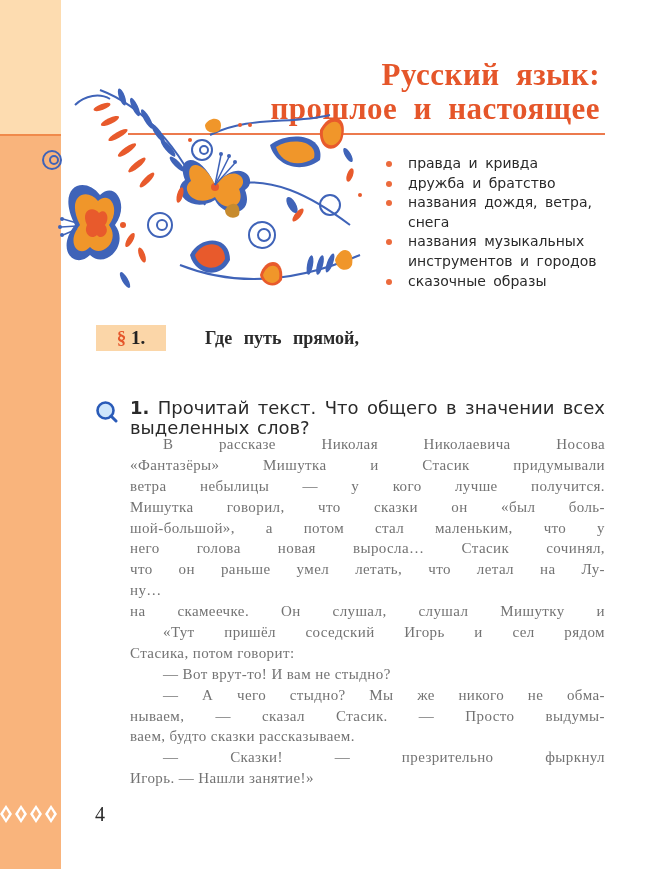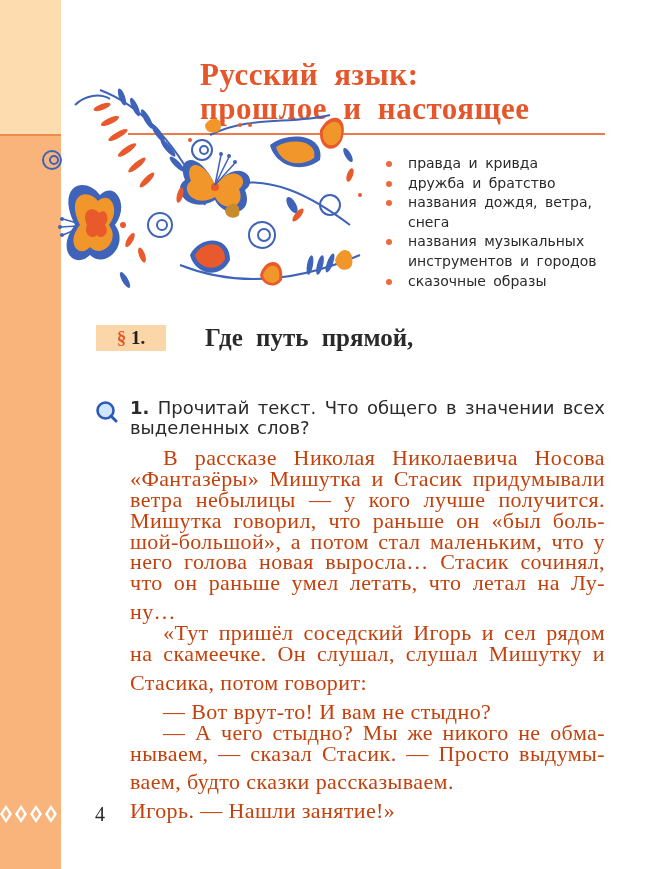--- a/index.html
+++ b/index.html
@@ -9,21 +9,21 @@
     font-family: "Liberation Serif", serif;
     color: #2a2a2a;
   }
   .strip-top { position: absolute; left: 0; top: 0; width: 61px; height: 134px; background: #fddcb0; }
   .strip-line { position: absolute; left: 0; top: 134px; width: 61px; height: 2px; background: #f08a4b; }
   .strip-bottom { position: absolute; left: 0; top: 136px; width: 61px; height: 733px; background: #f9b47c; }
   .diamonds { position: absolute; left: 0; top: 805px; width: 61px; height: 18px; }
 
   .title {
     position: absolute; left: 200px; top: 58px; width: 400px;
-    text-align: left; color: #e5562a;
+    text-align: right; color: #e5562a;
     font-family: "Liberation Serif", serif; font-weight: bold;
     font-size: 31px; line-height: 34px; letter-spacing: 0.5px; word-spacing: 8px;
   }
   .title-rule { position: absolute; left: 128px; top: 133px; width: 477px; height: 2px; background: #ec7a4d; }
 
   .ornament { position: absolute; left: 30px; top: 85px; width: 340px; height: 215px; }
 
   .topics {
     position: absolute; left: 370px; top: 140px; margin: 14px; padding: 0; list-style: none;
     font-family: "DejaVu Sans", sans-serif; font-size: 14px; line-height: 19.6px; color: #2a2a2a;
@@ -36,39 +36,39 @@
 
   .para-box {
     position: absolute; left: 96px; top: 325px; width: 70px; height: 26px; background: #fbd6a8;
     font-family: "Liberation Serif", serif; font-weight: bold; font-size: 19px; line-height: 26px;
     text-align: center;
   }
   .para-box .sign { color: #e5562a; }
   .para-box .num { color: #222; }
   .heading {
     position: absolute; left: 205px; top: 326px;
-    font-family: "Liberation Serif", serif; font-weight: bold; font-size: 25px; line-height: 24px;
+    font-family: "Liberation Serif", serif; font-weight: bold; font-size: 18px; line-height: 24px;
     color: #2a2a2a; word-spacing: 7px;
   }
 
   .task-icon { position: absolute; left: 96px; top: 401px; width: 22px; height: 22px; }
   .task {
     position: absolute; left: 130px; top: 398px; width: 475px;
     font-family: "DejaVu Sans", sans-serif; font-size: 18px; line-height: 19.6px; color: #2a2a2a;
     text-align: justify; word-spacing: 2px;
   }
   .task .num { font-weight: bold; }
 
   .story {
-    position: absolute; left: 130px; top: 448px; width: 475px;
-    font-family: "Liberation Serif", serif; font-size: 22px; line-height: 20.9px; color: #c2410c;
+    position: absolute; left: 130px; top: 434px; width: 475px;
+    font-family: "Liberation Serif", serif; font-size: 15px; line-height: 20.9px; color: #737373;
     letter-spacing: 0.4px;
   }
   .story .line { display: block; text-align: justify; text-align-last: justify; white-space: nowrap; height: 20.9px; }
-  .story .line.last { text-align-last: left; margin-top: 8px; }
+  .story .line.last { text-align-last: left; }
   .story .line.ind { padding-left: 33px; }
   .story b { font-weight: normal; }
 
   .page-num {
     position: absolute; left: 95px; top: 803px;
     font-family: "Liberation Serif", serif; font-size: 20px; color: #2a2a2a;
   }
 </style>
 </head>
 <body>
@@ -226,28 +226,29 @@
 </svg>
 <div class="task">
   <span class="num">1.</span>
   <span>Прочитай текст. Что общего в значении всех выделенных слов?</span>
 </div>
 
 <div class="story" id="story">
     <span class="line ind"><span>В рассказе Николая Николаевича Носова</span></span>
     <span class="line"><span>«Фантазёры» Мишутка и Стасик </span><b>придумывали</b></span>
     <span class="line"><span>ветра </span><b>небылицы</b><span> — у кого лучше получится.</span></span>
-    <span class="line"><span>Мишутка говорил, что раньше он «был боль-</span></span>
+    <span class="line"><span>Мишутка говорил, что сказки он «был боль-</span></span>
     <span class="line"><span>шой-большой», а потом стал маленьким, что у</span></span>
     <span class="line"><span>него голова новая выросла… Стасик </span><b>сочинял</b><span>,</span></span>
     <span class="line"><span>что он раньше умел летать, что летал на Лу-</span></span>
     <span class="line last"><span>ну…</span></span>
+    <span class="line"><span>на скамеечке. Он слушал, слушал Мишутку и</span></span>
     <span class="line ind"><span>«Тут пришёл соседский Игорь и сел рядом</span></span>
-    <span class="line"><span>на скамеечке. Он слушал, слушал Мишутку и</span></span>
     <span class="line last"><span>Стасика, потом говорит:</span></span>
     <span class="line ind last"><span>— Вот </span><b>врут</b><span>-то! И вам не стыдно?</span></span>
     <span class="line ind"><span>— А чего стыдно? Мы же никого не </span><b>обма-</b></span>
     <span class="line"><b>н</b><b>ываем</b><span>, — сказал Стасик. — Просто </span><b>выдумы-</b></span>
     <span class="line last"><b>ваем</b><span>, будто </span><b>сказки рассказываем</b><span>.</span></span>
+    <span class="line ind"><span>— Сказки! — презрительно фыркнул</span></span>
     <span class="line last"><span>Игорь. — Нашли занятие!»</span></span>
   </div>
 
 <div class="page-num">4</div>
 
 </body></html>

